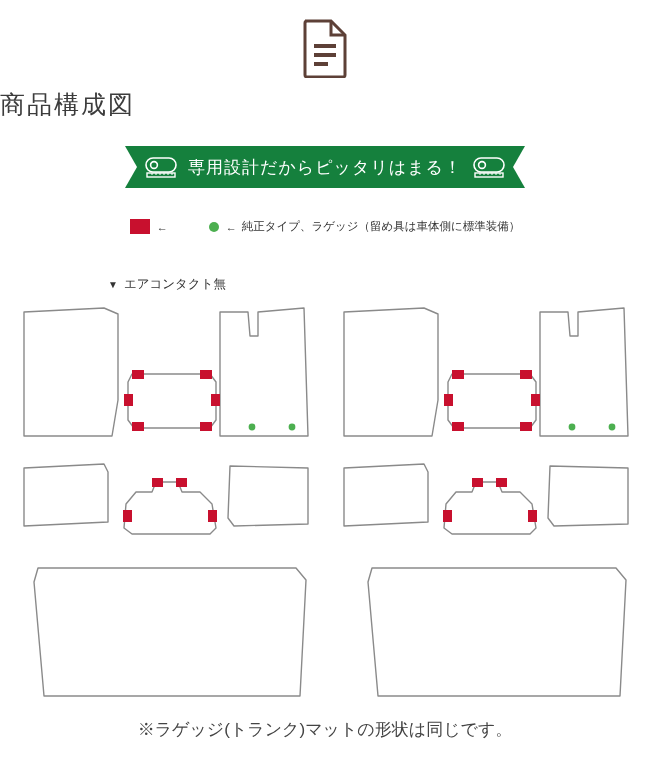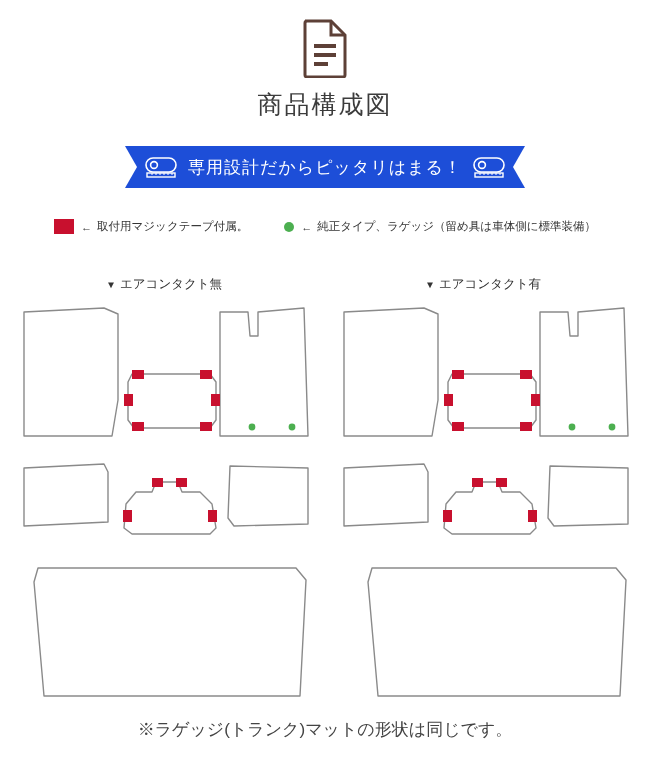--- a/index.html
+++ b/index.html
@@ -28,35 +28,35 @@
     left: 50%;
     transform: translateX(-50%);
     width: 48px;
     height: 60px;
   }
   .title {
     position: absolute;
     top: 88px;
     left: 0;
     width: 650px;
-    text-align: center;
+    text-align: left;
     font-size: 25px;
     letter-spacing: 2px;
     font-family: "Liberation Serif", serif;
     color: #3c3c3c;
   }
 
   
   .banner {
     position: absolute;
     top: 146px;
     left: 125px;
     width: 400px;
     height: 42px;
-    background: #1d4ed8;
+    background: #15803d;
     color: #ffffff;
     display: flex;
     align-items: center;
     justify-content: center;
   }
   .banner::before,
   .banner::after {
     content: "";
     position: absolute;
     top: 0;
@@ -118,21 +118,21 @@
   .legend-arrow {
     margin: 0 5px 0 7px;
     font-size: 11px;
   }
 
   
   .col-head {
     position: absolute;
     top: 276px;
     font-size: 12.5px;
-    font-family: Liberation Mono, monospace;
+    font-family: Liberation Serif, serif;
     color: #333;
   }
   .col-head.left  { left: 108px; }
   .col-head.right { left: 427px; }
   .tri { font-size: 10px; margin-right: 6px; }
 
   
   .diagram {
     position: absolute;
     top: 296px;
@@ -182,34 +182,30 @@
       <circle cx="10" cy="10" r="3.4" fill="none" stroke="#ffffff" stroke-width="1.6"></circle>
       <rect x="3" y="18" width="28" height="4" fill="none" stroke="#ffffff" stroke-width="1.4"></rect>
       <path d="M8 18 v2 M12 18 v2 M16 18 v2 M20 18 v2 M24 18 v2 M28 18 v2" stroke="#ffffff" stroke-width="1"></path>
     </svg>
   </div>
 
   <div class="legend">
     <div class="legend-item">
       <span class="swatch-red"></span>
       <span class="legend-arrow">←</span>
-      <span>取付用マジックテープ付属。</span>
     </div>
     <div class="legend-item second">
       <span class="swatch-green"></span>
       <span class="legend-arrow">←</span>
       <span>純正タイプ、ラゲッジ（留め具は車体側に標準装備）</span>
     </div>
   </div>
 
   <div class="col-head left">
     <span class="tri">▼</span><span>エアコンタクト無</span>
-  </div>
-  <div class="col-head right">
-    <span class="tri">▼</span><span>エアコンタクト有</span>
   </div>
 
   <div class="diagram">
     <svg class="mat-svg" width="650" height="420" viewBox="0 0 650 420">
       <g fill="#ffffff" stroke="#8a8a8a" stroke-width="1.4" stroke-linejoin="round">
 
         <path d="M24 16 L104 12 L118 18 L118 104 L112 140 L24 140 Z"></path>
 
         <path d="M132 78 L210 78 L216 86 L216 124 L210 132 L134 132 L128 124 L128 86 Z"></path>
 

